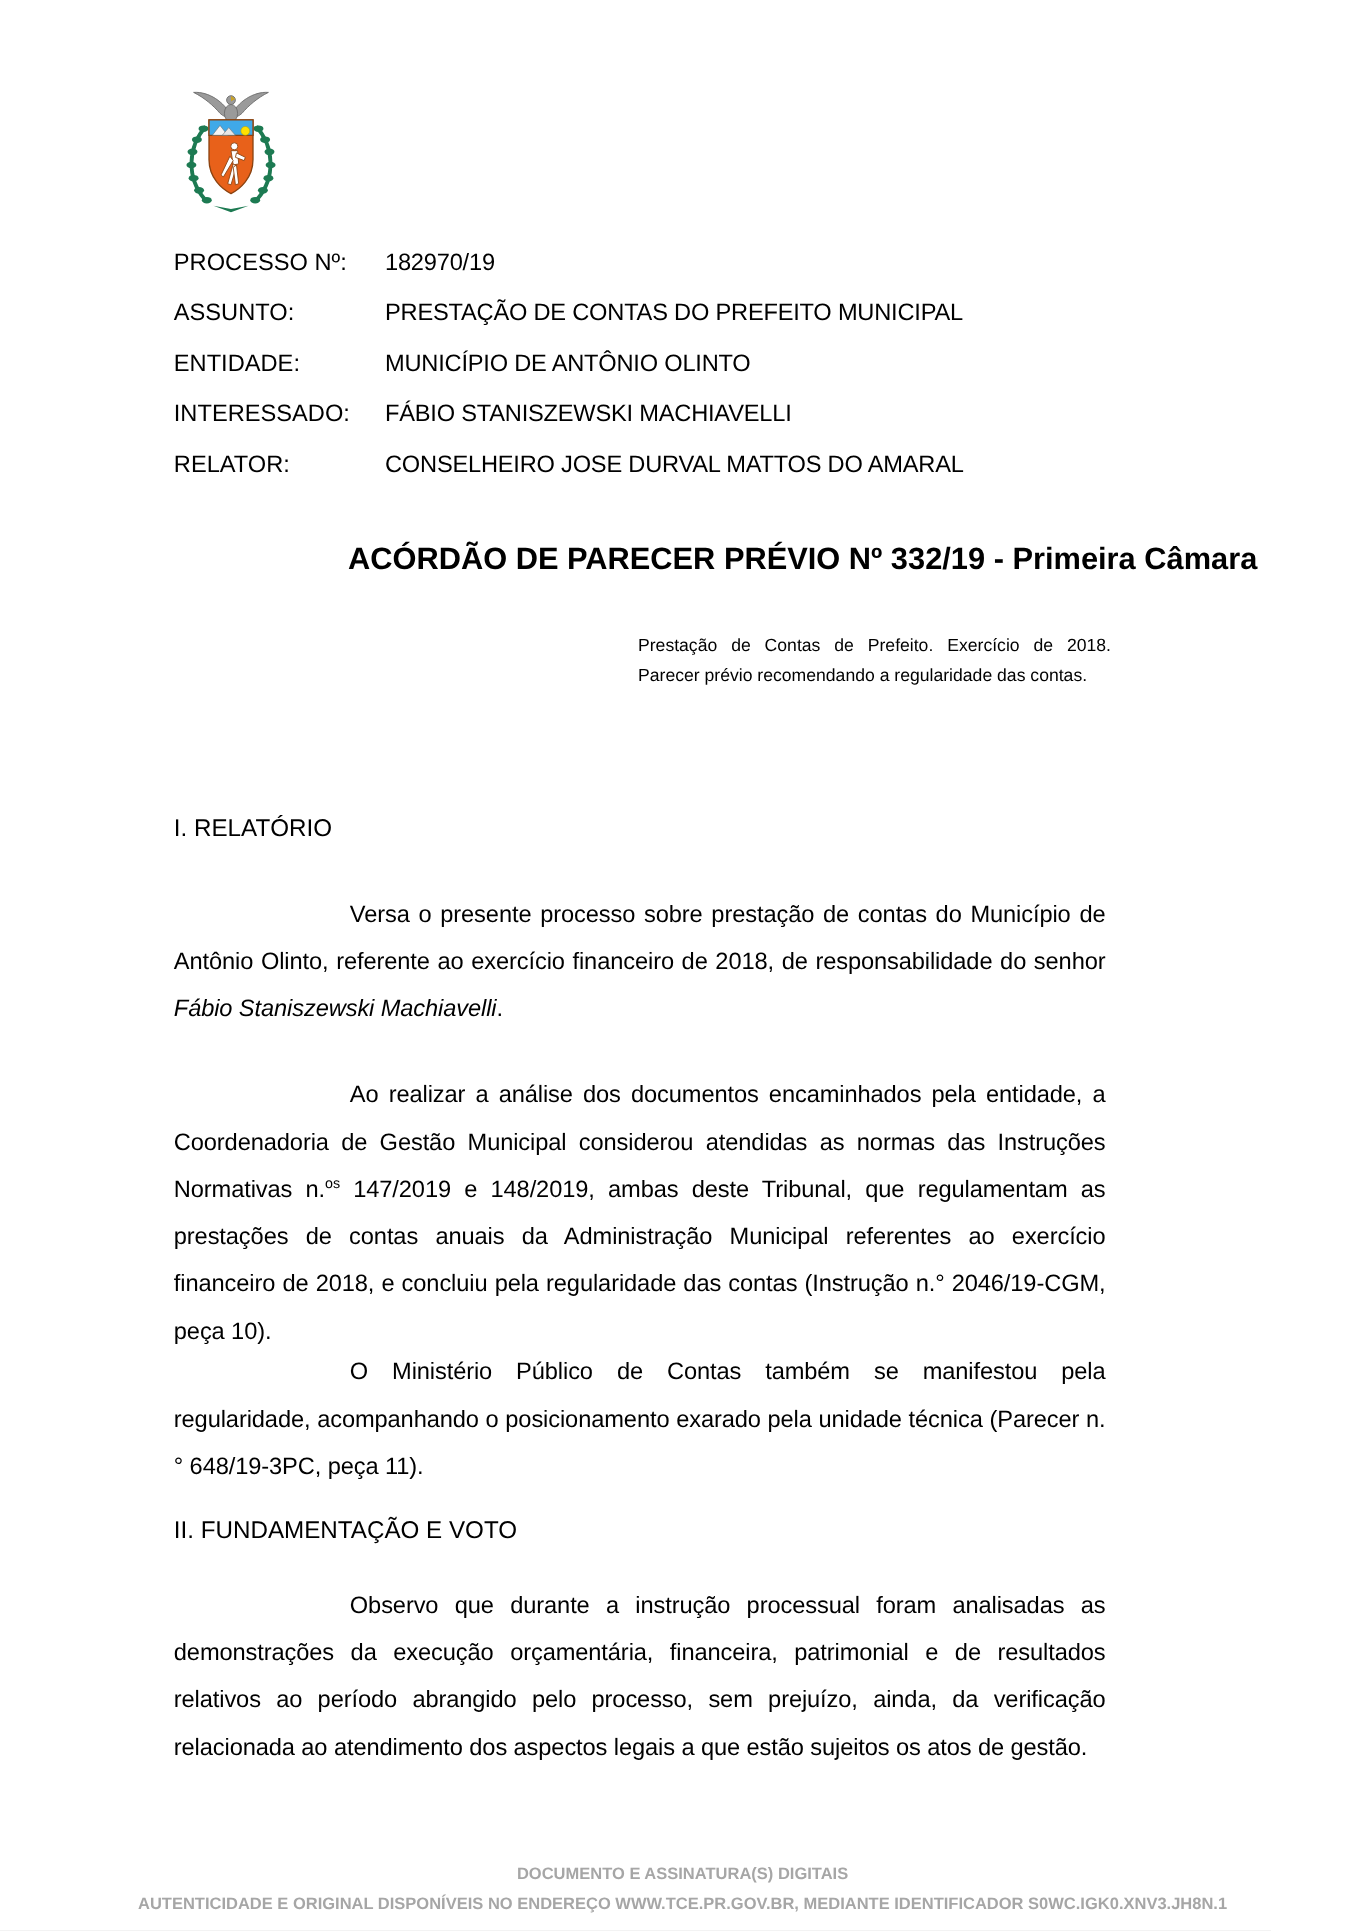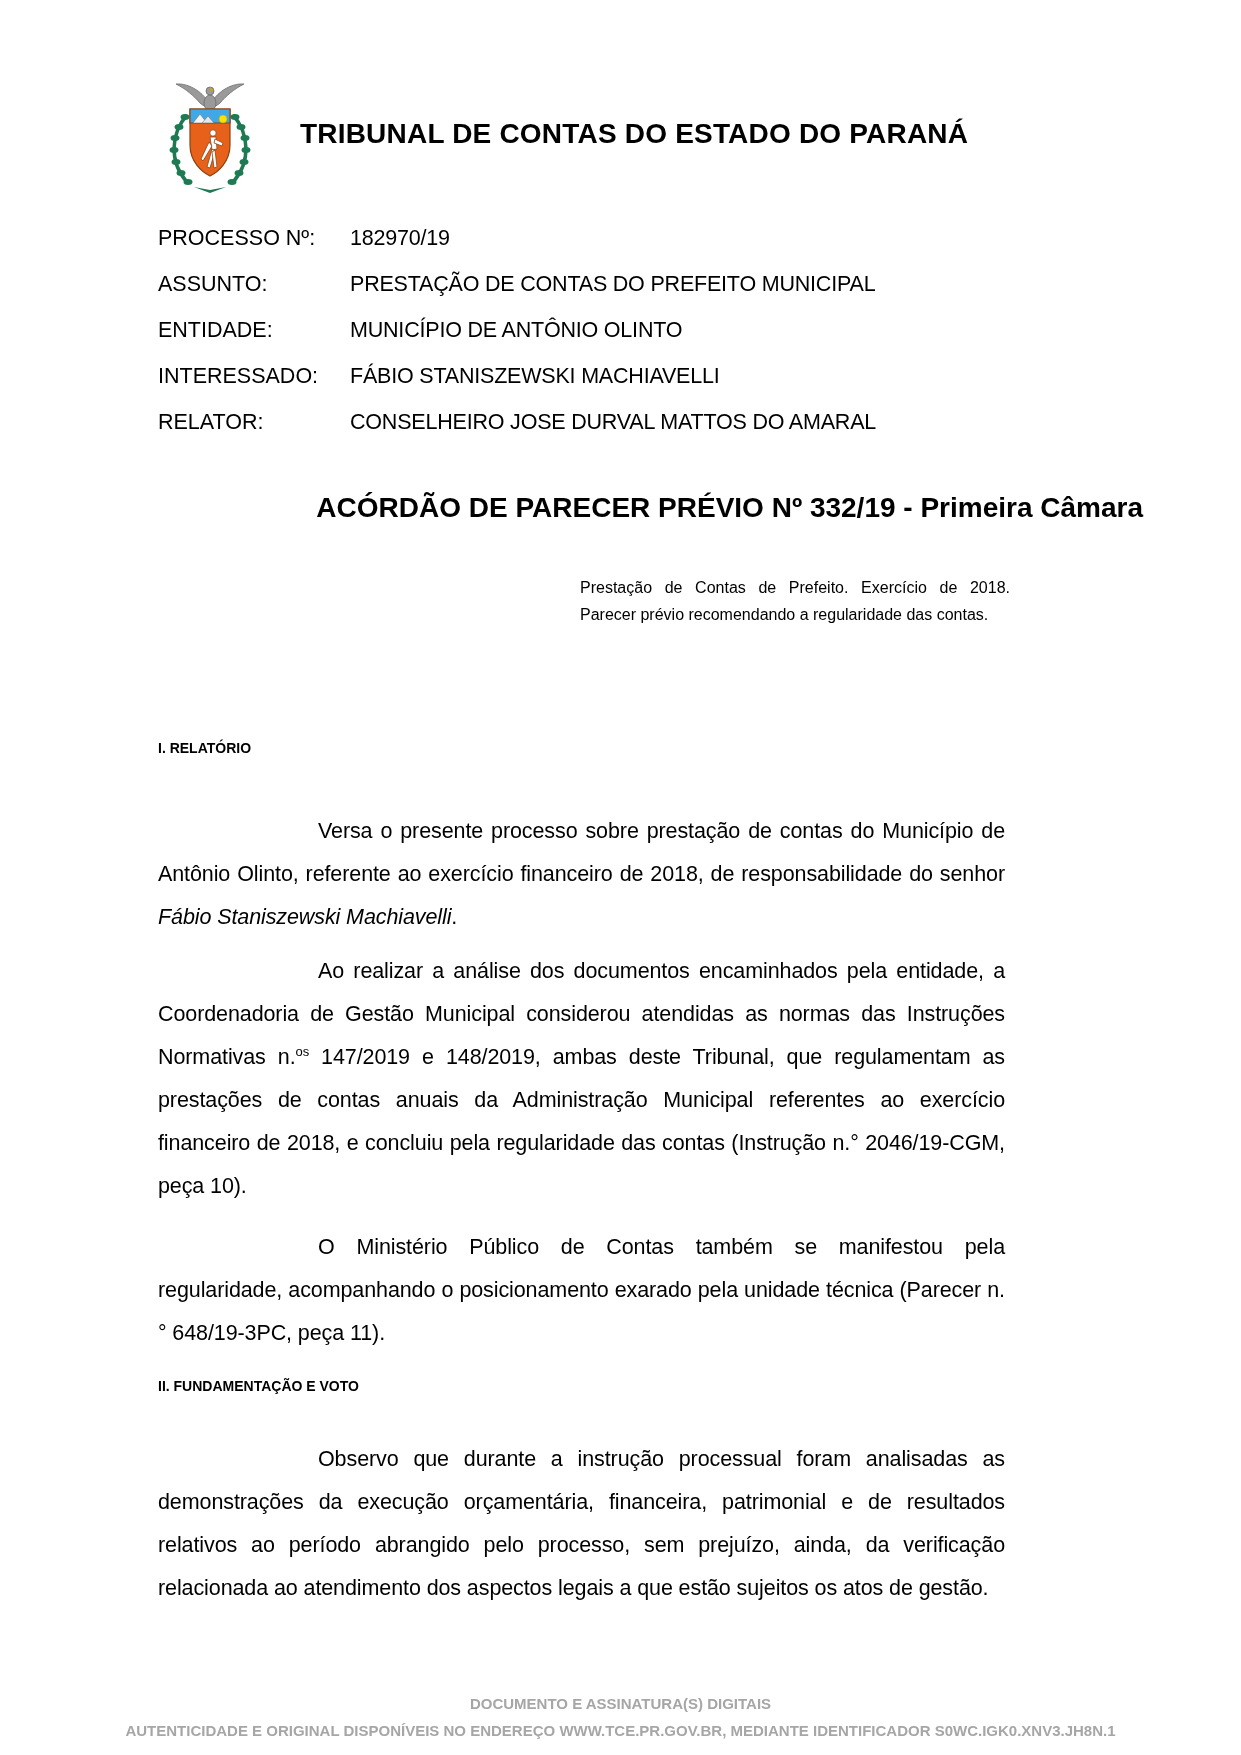--- a/index.html
+++ b/index.html
@@ -32,33 +32,33 @@
     white-space:nowrap;
   }
   
   .ementa{
     position:absolute;left:580px;top:574px;width:430px;
     font-size:16px;line-height:27px;text-align:justify;
   }
   
   .sec-heading{
     position:absolute;left:158px;width:847px;
-    font-size:14px;font-weight:bold;
+    font-size:22px;font-weight:normal;
   }
   .para{
     position:absolute;left:158px;width:847px;
     font-size:21.5px;line-height:43px;
     text-align:justify;text-indent:160px;
     letter-spacing:-0.1px;
   }
   .para sup{font-size:13px;line-height:0;}
   .para .it{font-style:italic;}
   #relatorio-heading{top:740px;}
   #relatorio-p1{top:788px;}
-  #relatorio-p2{top:928px;}
+  #relatorio-p2{top:952px;}
   #relatorio-p3{top:1204px;}
   #fundamentacao-heading{top:1378px;}
   #fundamentacao-p1{top:1416px;}
   
   .footer{
     position:absolute;left:0;right:0;top:1690px;
     text-align:center;color:#a6a6a6;font-weight:bold;
     font-size:15px;line-height:27px;
     font-stretch:condensed;letter-spacing:0px;
   }
@@ -116,21 +116,20 @@
         <circle cx="53" cy="58" r="3.2"></circle>
         <path d="M50,62 L56,62 L57,74 L52,75 Z"></path>
         <path d="M55,64 L63,68 L62,71 L54,68 Z"></path>
         <path d="M52,74 L47,92 L50,93 L55,76 Z"></path>
         <path d="M55,75 L57,92 L54,93 L52,77 Z"></path>
         <path d="M49,67 L41,84 L43,86 L52,71 Z"></path>
       </g>
     </g>
   </svg>
 
-  <div class="header-title">TRIBUNAL DE CONTAS DO ESTADO DO PARANÁ</div>
 
   <div class="meta">
     <div class="meta-row">
       <span class="meta-label">PROCESSO Nº:</span>
       <span class="meta-value">182970/19</span>
     </div>
     <div class="meta-row">
       <span class="meta-label">ASSUNTO:</span>
       <span class="meta-value">PRESTAÇÃO DE CONTAS DO PREFEITO MUNICIPAL</span>
     </div>

